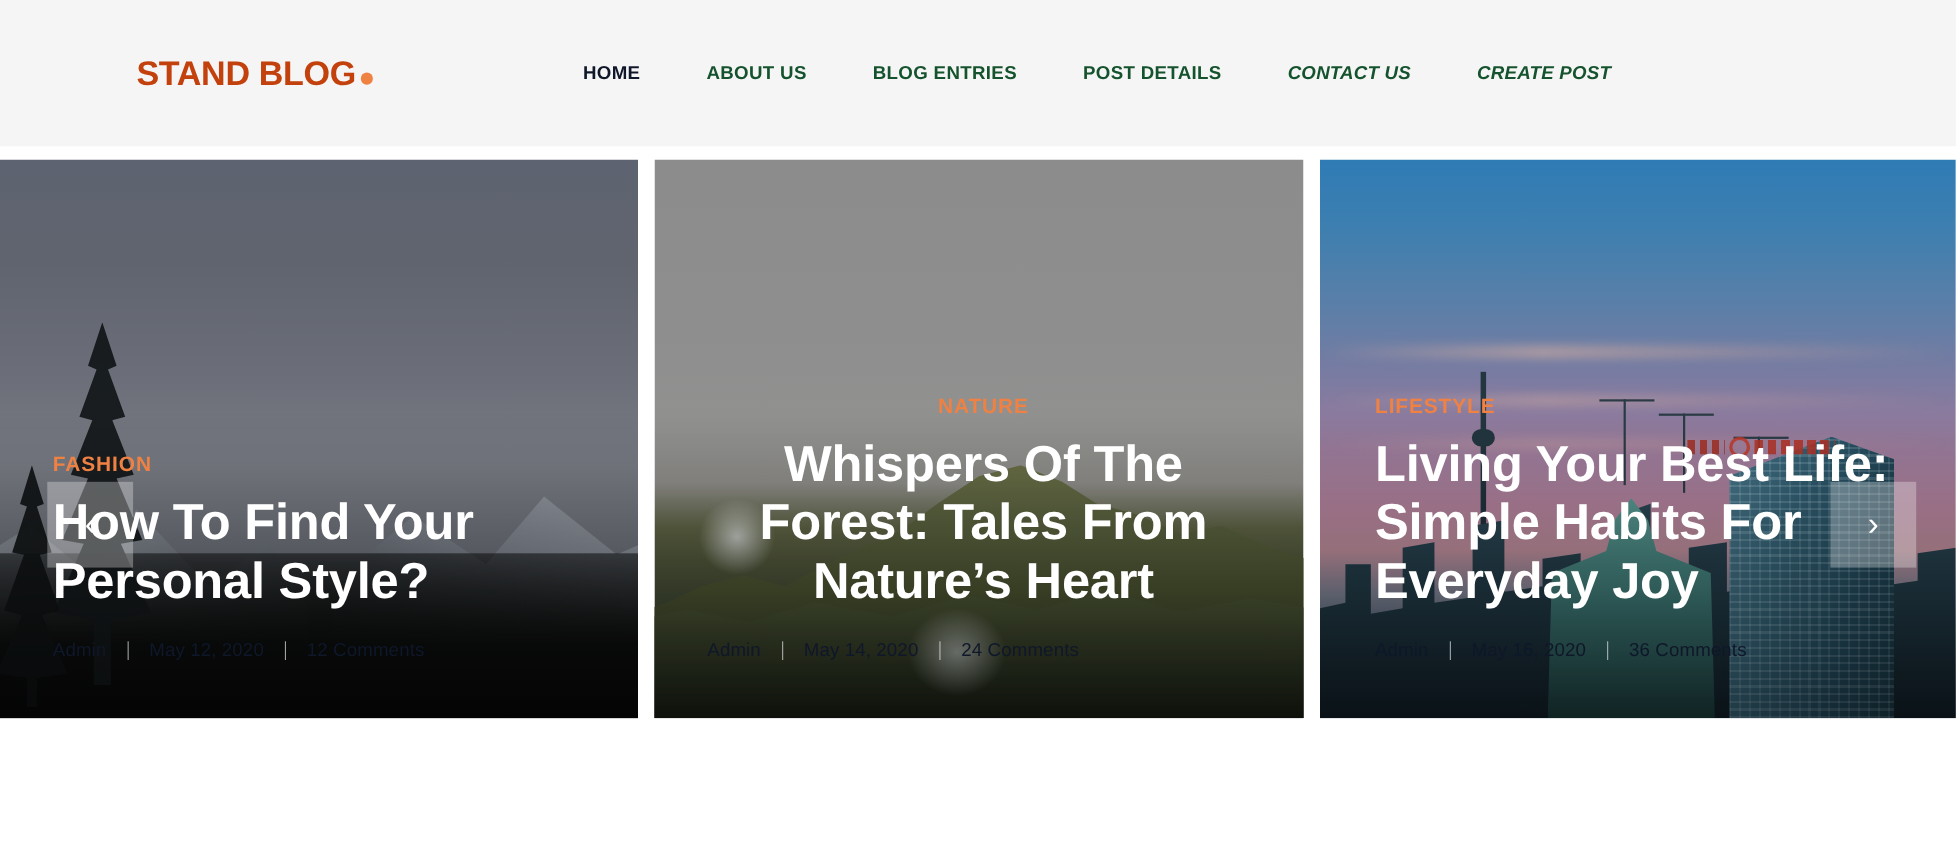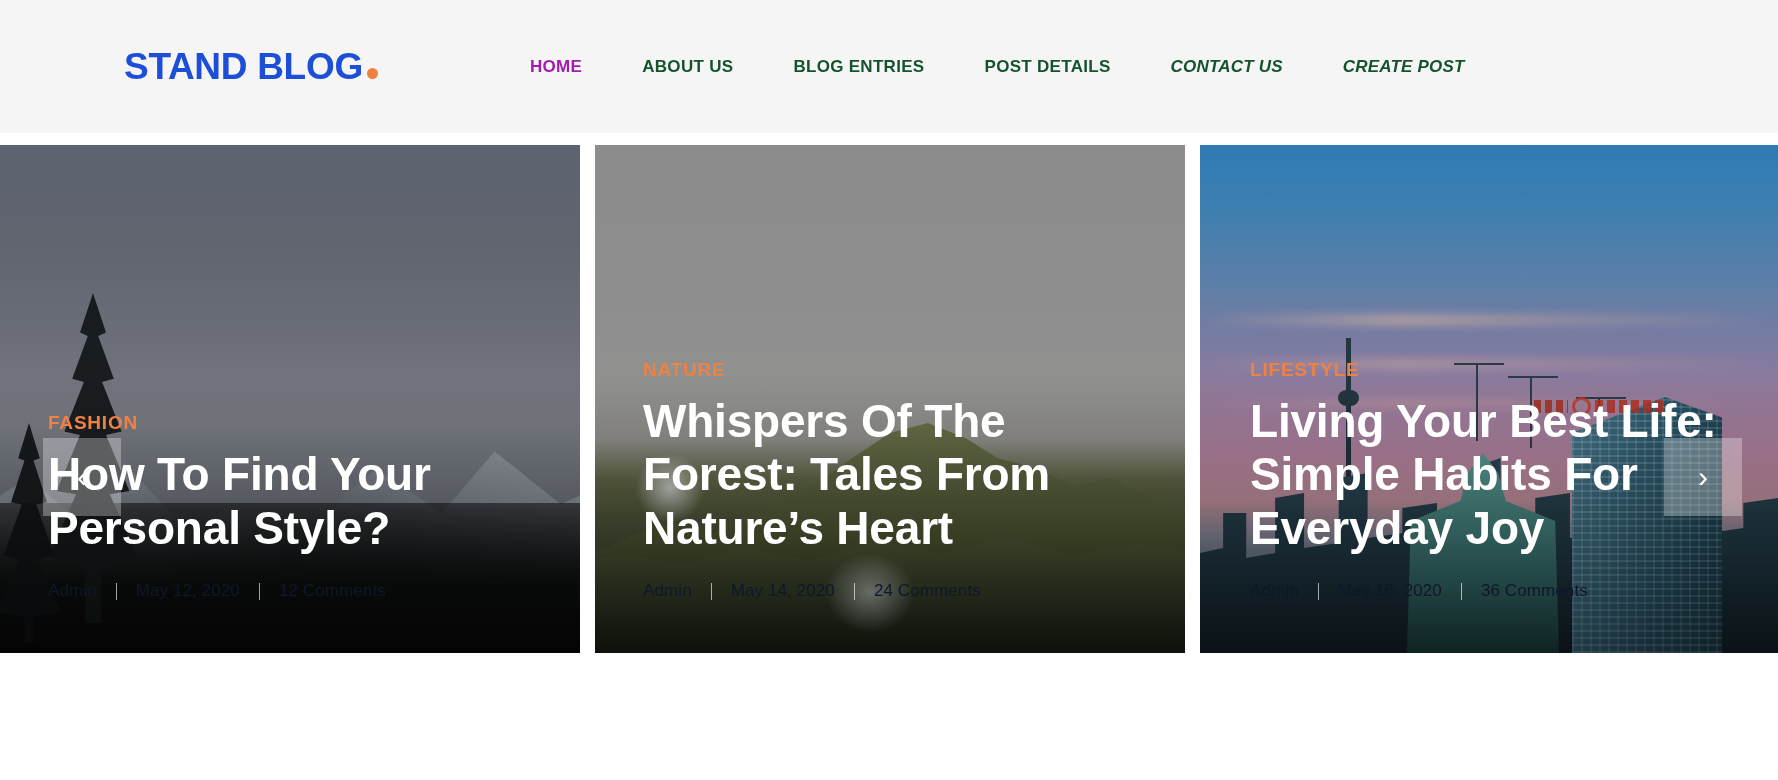--- a/index.html
+++ b/index.html
@@ -19,22 +19,22 @@
     display:flex; align-items:center;
   }
   .brand{
     position:absolute; left:124px; top:50%;
     transform:translateY(-50%);
     display:flex; align-items:baseline;
     letter-spacing:-0.5px;
     cursor:pointer;
   }
   .brand-text{
-    font-size:37px; font-weight:bold;
-    color:#1d4ed8; letter-spacing:-0.3px;
+    font-size:31px; font-weight:bold;
+    color:#c2410c; letter-spacing:-0.3px;
     white-space:nowrap;
   }
   .brand-dot{
     width:11px; height:11px; border-radius:50%;
     background:#ef8143; margin-left:4px;
     display:inline-block;
   }
 
   .main-nav{
     position:absolute; left:530px; top:50%;
@@ -43,38 +43,38 @@
   }
   .nav-item{
     font-size:17px; font-weight:bold;
     color:#14532d; letter-spacing:0.3px;
     text-transform:uppercase;
     white-space:nowrap;
     cursor:pointer;
     margin-right:60px;
   }
   .nav-item:last-child{ margin-right:0; }
-  .nav-item.active{ color:#a21caf; }
+  .nav-item.active{ color:#0f172a; }
   .nav-item.alt{ letter-spacing:0.2px;font-style:italic; }
 
   
   .slider{
     position:absolute; left:0; top:145px;
     width:1778px; height:508px;
     display:flex;
     gap:15px;
   }
   .slide{
     position:relative;
     height:508px;
     overflow:hidden;
     flex:0 0 auto;
   }
   .slide-1{ width:580px; margin-left:0; }
-  .slide-2{ width:590px; }
+  .slide-2{ width:590px;text-align:center; }
   .slide-3{ width:578px; }
 
   .slide-bg{ position:absolute; inset:0; }
 
   
   .bg-winter{
     background:
       linear-gradient(180deg,
         #5d6370 0%, #60646f 18%, #6b6e78 38%,
         #787b83 55%, #6c7078 70%, #3c3f44 84%,

